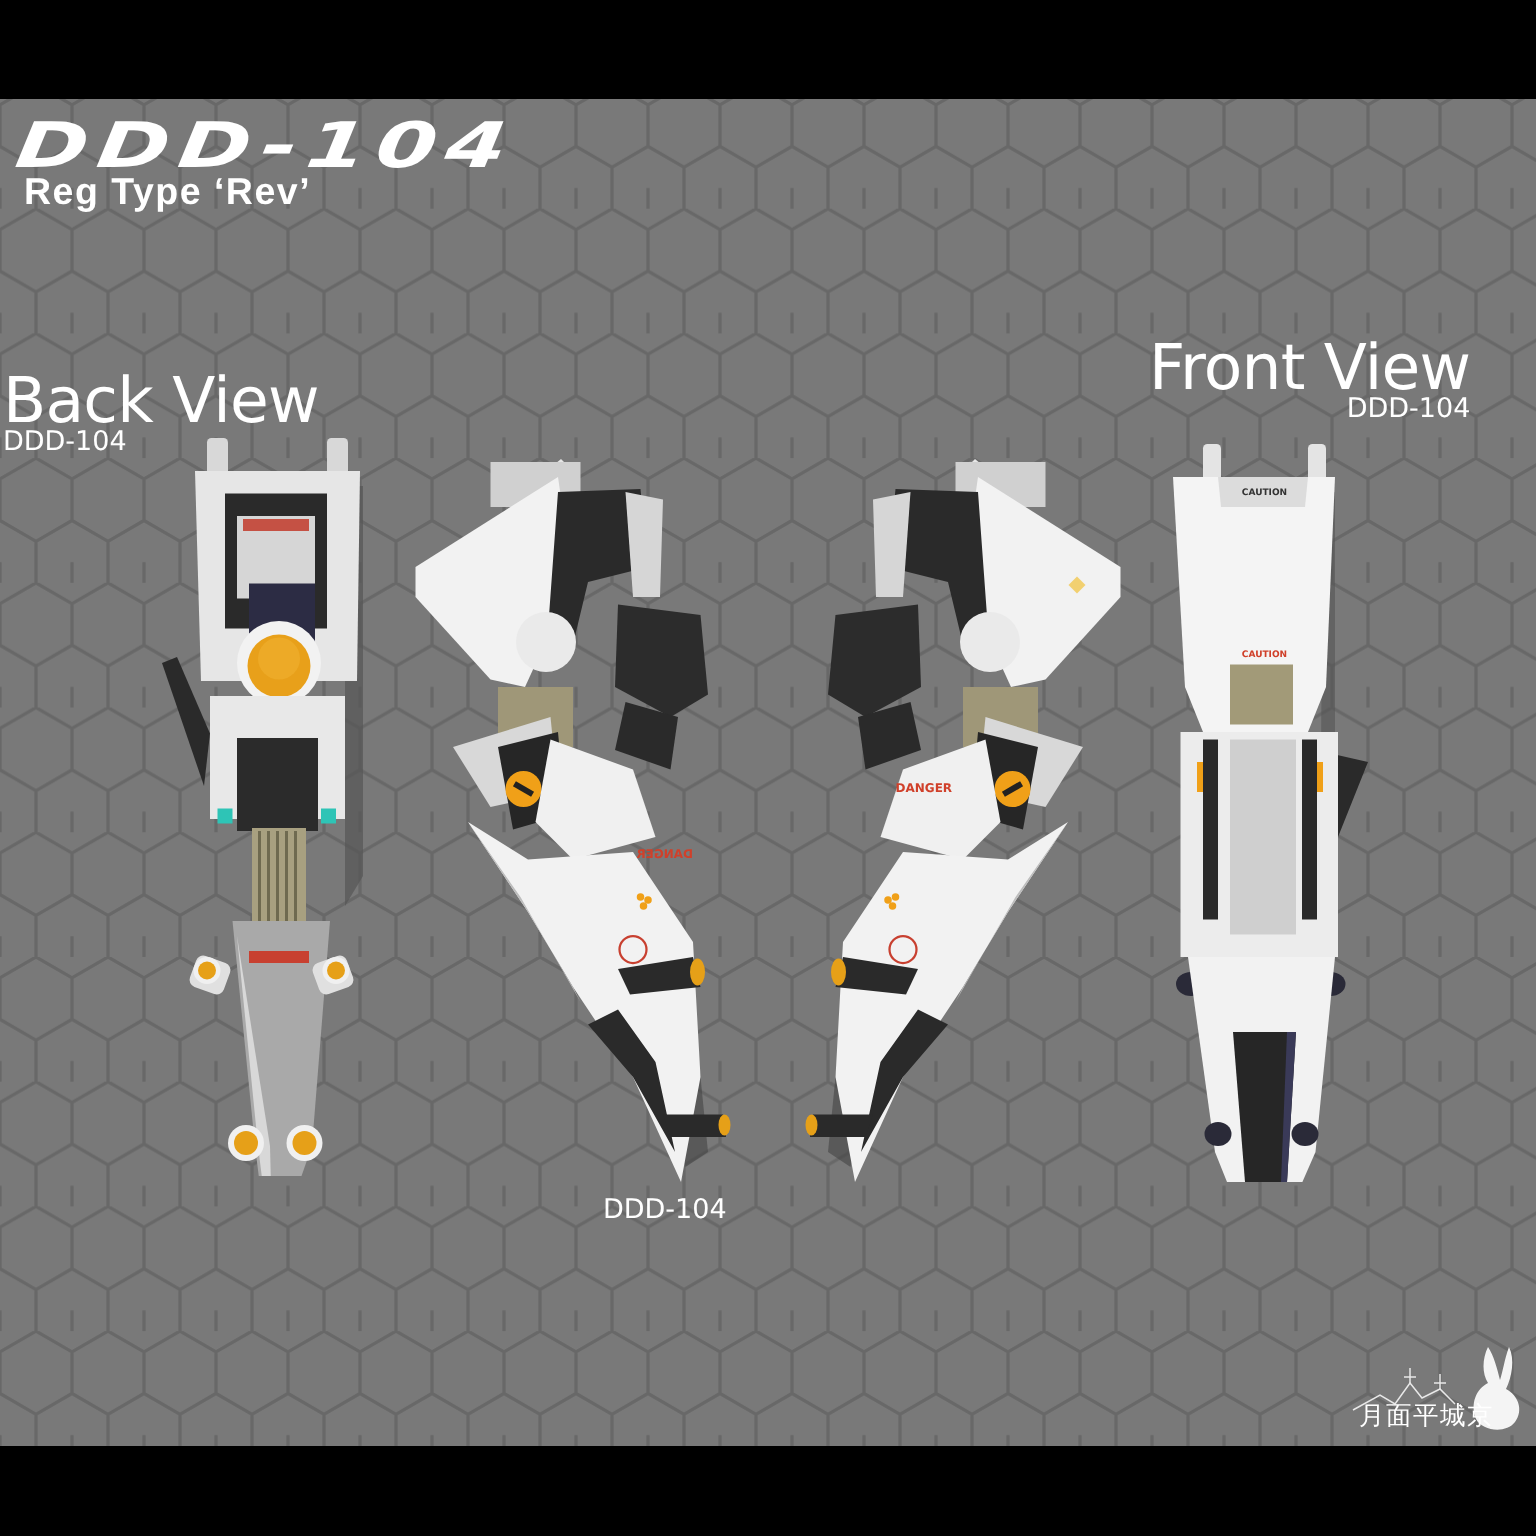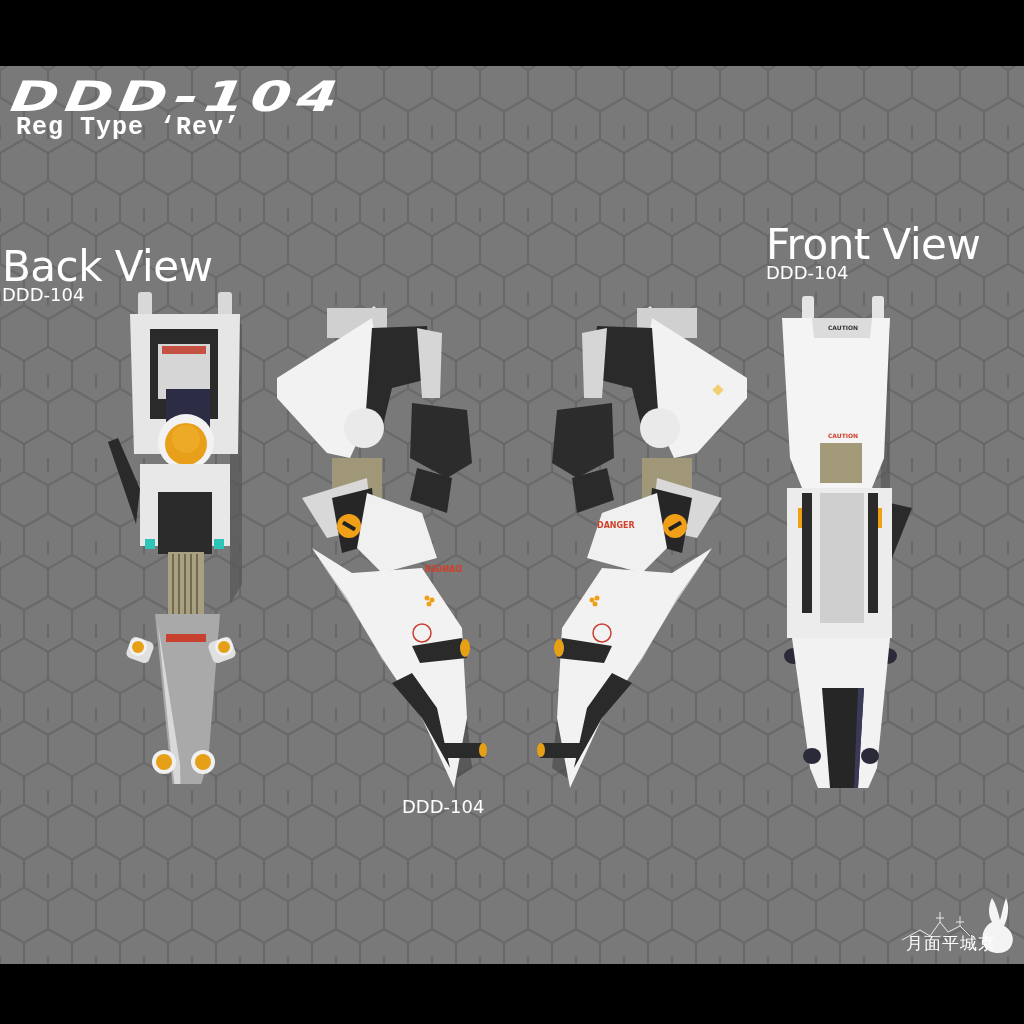--- a/index.html
+++ b/index.html
@@ -3,21 +3,21 @@
 <meta charset="utf-8">
 <style>
   html,body{margin:0;padding:0;}
   body{width:1024px;height:1024px;background:#000;position:relative;overflow:hidden;font-family:"DejaVu Sans",sans-serif;}
   .bar{position:absolute;left:0;width:1024px;background:#000;}
   .bar.top{top:0;height:66px;}
   .bar.bottom{top:964px;height:60px;}
   .canvas{position:absolute;left:0;top:66px;width:1024px;height:898px;background:#767676;overflow:hidden;}
   .hexbg{position:absolute;left:0;top:0;width:1024px;height:898px;}
   .title{position:absolute;left:14px;top:10px;color:#fff;font-family:"DejaVu Sans",sans-serif;font-weight:bold;font-style:italic;font-size:58px;letter-spacing:6px;line-height:58px;transform:skewX(-8deg) scaleY(0.72);transform-origin:left top;}
-  .subtitle{position:absolute;left:16px;top:49px;color:#fff;font-family:Liberation Mono, monospace;font-weight:bold;font-size:25px;letter-spacing:1px;line-height:26px;}
+  .subtitle{position:absolute;left:16px;top:49px;color:#fff;font-family:Liberation Sans, sans-serif;font-weight:bold;font-size:25px;letter-spacing:1px;line-height:26px;}
   .view-label{position:absolute;color:#fff;font-family:"DejaVu Sans",sans-serif;font-weight:normal;line-height:1;}
   .view-label .big{display:block;font-size:42px;letter-spacing:-0.5px;}
   .view-label .small{display:block;font-size:18px;margin-top:-2px;}
   .fig{position:absolute;}
   .logo{position:absolute;left:900px;top:826px;width:118px;height:70px;}
   .logo-text{position:absolute;left:906px;top:866px;color:#ffffff;font-family:"DejaVu Serif",serif;font-size:17px;letter-spacing:1px;}
 </style>
 </head>
 <body>
 
@@ -36,21 +36,21 @@
   </svg>
 
   <div class="title">DDD-104</div>
   <div class="subtitle">Reg Type ‘Rev’</div>
 
   <div class="view-label" style="left:2px;top:180px;">
     <span class="big">Back View</span>
     <span class="small">DDD-104</span>
   </div>
 
-  <div class="view-label" style="left:766px;top:158px;">
+  <div class="view-label" style="left:766px;top:158px;text-align:right;">
     <span class="big">Front View</span>
     <span class="small">DDD-104</span>
   </div>
 
   <div class="view-label" style="left:402px;top:734px;">
     <span class="small">DDD-104</span>
   </div>
 
   <svg class="fig" style="left:100px;top:218px;" width="160" height="500" viewBox="0 0 160 500">
 

